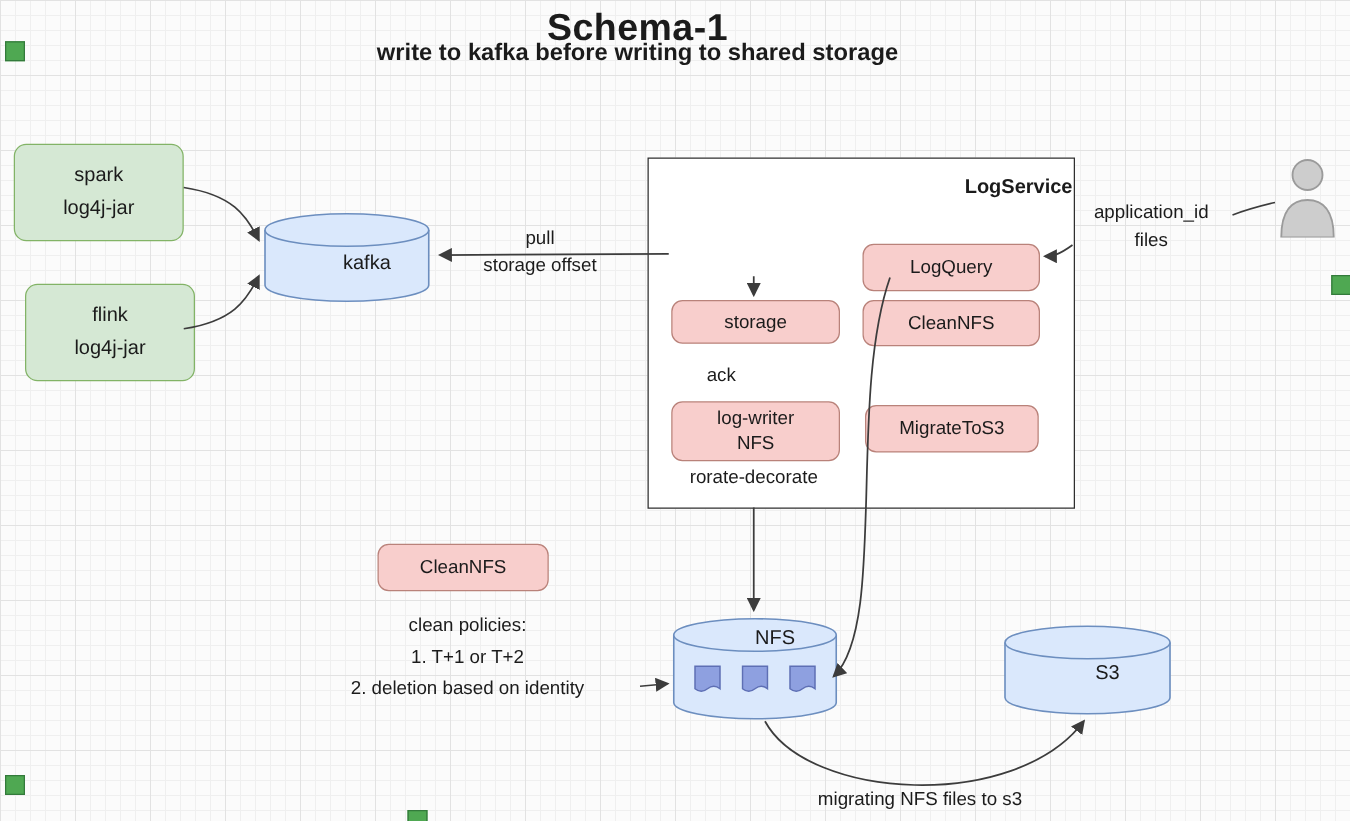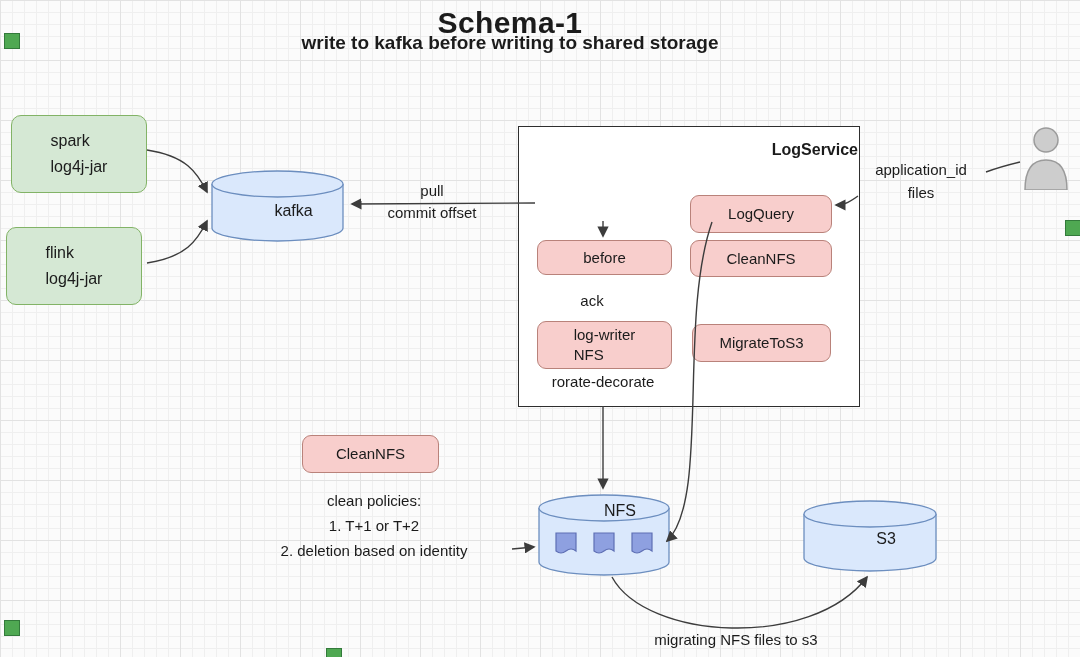--- a/index.html
+++ b/index.html
@@ -10,21 +10,21 @@
     background-image:
       linear-gradient(to right,#e2e2e2 1px,transparent 1px),
       linear-gradient(to bottom,#e2e2e2 1px,transparent 1px),
       linear-gradient(to right,#efefef 1px,transparent 1px),
       linear-gradient(to bottom,#efefef 1px,transparent 1px);
     background-size:60px 60px,60px 60px,12px 12px,12px 12px;
   }
   .abs{position:absolute}
   .title{left:0;top:6px;width:1020px;text-align:center;font-size:30px;font-weight:800;letter-spacing:.4px}
   .subtitle{left:0;top:32px;width:1020px;text-align:center;font-size:19px;font-weight:700}
-  .box{display:flex;align-items:center;justify-content:center;
+  .box{display:flex;align-items:center;justify-content:center;text-align:center;
        white-space:pre-line;font-size:15px;line-height:20px;border-radius:9px}
   .green{background:var(--green-fill,#d5e8d4);border:1px solid var(--green-stroke,#82b366);
          font-size:16px;line-height:26px;border-radius:10px}
   .pink{background:var(--pink-fill,#f8cecc);border:1px solid var(--pink-stroke,#b9827a)}
   .frame{background:#ffffff;border:1px solid #2e2e2e}
   .frame-title{text-align:right;font-weight:700;font-size:16px}
   .note{text-align:center;white-space:pre-line;font-size:15px;line-height:22px}
   .cyl path,.cyl ellipse{fill:var(--blue-fill,#dae8fc);stroke:var(--blue-stroke,#6c8ebf);stroke-width:1.3}
   .cyl-label{position:absolute;left:16px;width:100%;text-align:center;font-size:16px}
   .docs{position:absolute;left:0;width:100%;display:flex;justify-content:center;gap:16px}
@@ -38,44 +38,44 @@
 </head>
 <body>
 
 <div id="canvas">
 
   <div class="abs title">Schema-1</div>
   <div class="abs subtitle">write to kafka before writing to shared storage</div>
 
   <div class="abs box green" style="left:11px;top:115px;width:134px;height:76px">spark
 log4j-jar</div>
-  <div class="abs box green" style="left:6px;top:227px;width:134px;height:76px">flink
+  <div class="abs box green" style="left:20px;top:227px;width:134px;height:76px">flink
 log4j-jar</div>
 
   <div class="abs" style="left:211px;top:170px;width:133px;height:72px">
     <svg class="cyl" width="133" height="72" viewBox="0 0 133 72">
       <path d="M1,14 L1,58 A65.5,13 0 0 0 132,58 L132,14"></path>
       <ellipse cx="66.5" cy="14" rx="65.5" ry="13"></ellipse>
     </svg>
     <div class="cyl-label" style="top:32px">kafka</div>
   </div>
 
   <div class="abs frame" style="left:518px;top:126px;width:340px;height:279px"></div>
   <div class="abs frame-title" style="left:518px;top:141px;width:340px">LogService</div>
 
-  <div class="abs box pink" style="left:537px;top:240px;width:133px;height:33px">before</div>
+  <div class="abs box pink" style="left:537px;top:240px;width:133px;height:33px">storage</div>
   <div class="abs box pink" style="left:537px;top:321px;width:133px;height:46px">log-writer
 NFS</div>
   <div class="abs box pink" style="left:690px;top:195px;width:140px;height:36px">LogQuery</div>
   <div class="abs box pink" style="left:690px;top:240px;width:140px;height:35px">CleanNFS</div>
   <div class="abs box pink" style="left:692px;top:324px;width:137px;height:36px">MigrateToS3</div>
 
   <div class="abs note" style="left:358px;top:180px;width:148px">pull
-commit offset</div>
-  <div class="abs note" style="left:544px;top:290px;width:96px">ack</div>
+storage offset</div>
+  <div class="abs note" style="left:529px;top:290px;width:96px">ack</div>
   <div class="abs note" style="left:521px;top:371px;width:164px">rorate-decorate</div>
   <div class="abs note" style="left:851px;top:158px;width:140px;line-height:23px">application_id
 files</div>
 
   <svg class="abs person" style="left:1020px;top:126px" width="52" height="64" viewBox="0 0 52 64">
     <path d="M5,64 C5,42 14,34 26,34 C38,34 47,42 47,64 Z"></path>
     <circle cx="26" cy="14" r="12"></circle>
   </svg>
 
   <div class="abs box pink" style="left:302px;top:435px;width:135px;height:36px">CleanNFS</div>

